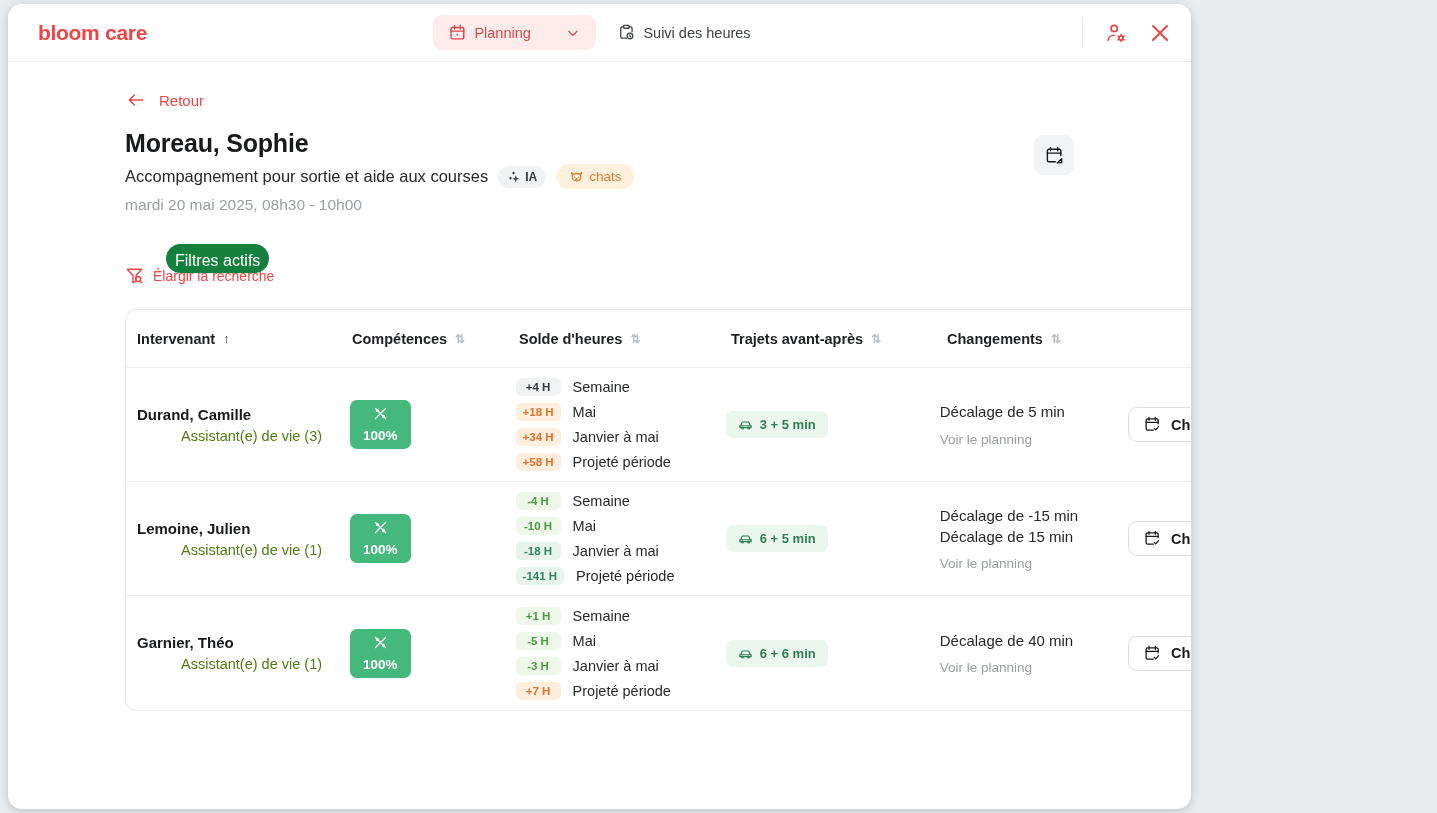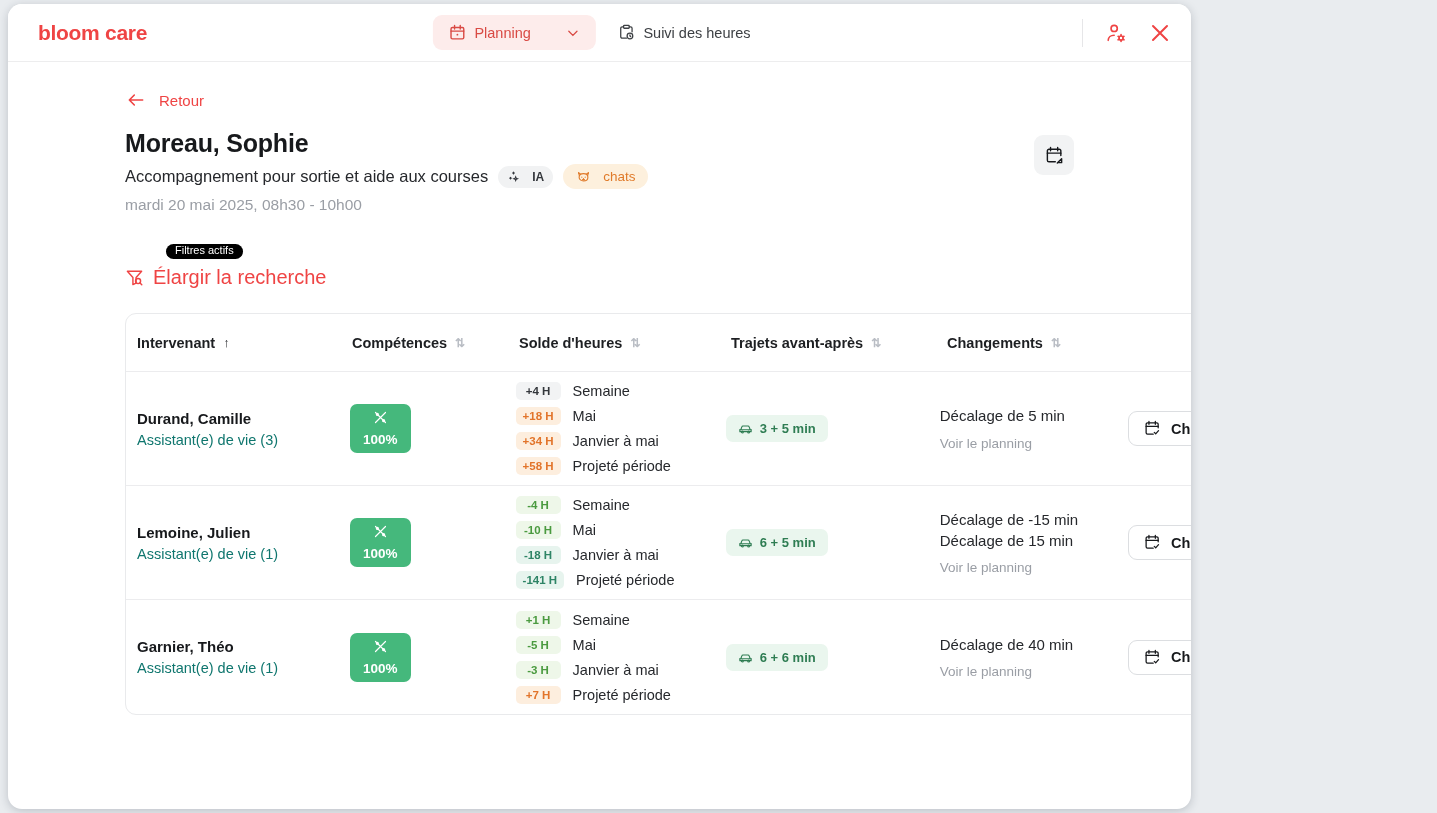--- a/index.html
+++ b/index.html
@@ -58,37 +58,37 @@
     display: flex; align-items: center; gap: 12px;
     color: #ef4444; font-size: 15px; margin-bottom: 19px;
   }
   .h1 { font-size: 25px; font-weight: bold; color: #17191c; letter-spacing: -0.2px; }
   .subline {
     display: flex; align-items: center; gap: 10px;
     margin-top: 6px;
   }
   .subtitle { font-size: 16.5px; color: #26282c; }
   .pill {
-    display: inline-flex; align-items: center; gap: 12px;
+    display: inline-flex; align-items: center; gap: 5px;
     border-radius: 999px; font-size: 12px; font-weight: bold;
     padding: 4px 10px; white-space: nowrap;
   }
   .pill-ia { background: #f1f2f3; color: #34373c; padding: 4px 9px; }
   .pill-chats { background: #fdf0dd; color: #e07b2b; font-size: 13.5px; padding: 5px 13px; font-weight: normal;}
   .datetime { font-size: 15.5px; color: #9a9ea5; margin-top: 7px; }
 
   .filterzone { margin-top: 44px; position: relative; width: 300px; }
   .badge-filtres {
     position: absolute; left: 41px; top: -14px;
-    background: #000000; color: #fff; font-size: 11px;
-    border-radius: 999px; padding: 0 9px 3px; white-space: nowrap;
+    background: #15803d; color: #fff; font-size: 16px;
+    border-radius: 999px; padding: 8px 9px 3px; white-space: nowrap;
   }
   .elargir {
     display: flex; align-items: center; gap: 9px;
-    color: #ef4444; font-size: 20px; padding-top: 8px;
+    color: #ef4444; font-size: 14px; padding-top: 8px;
   }
 
   
   .table {
     margin-top: 24px; width: 1200px;
     border: 1px solid #e9eaec; border-radius: 11px;
     background: #fff; overflow: hidden;
   }
   .thead {
     display: flex; align-items: center; height: 58px;
@@ -106,21 +106,21 @@
   .c4 { width: 216px; }
   .c5 { width: 190px; }
   .c6 { flex: 1; }
 
   .row {
     display: flex; align-items: center; min-height: 114px;
     border-bottom: 1px solid #ececee;
   }
   .row:last-child { border-bottom: none; }
   .name { font-size: 15px; font-weight: bold; color: #17191c; }
-  .role { font-size: 14.5px; color: #0f766e; margin-top: 5px; }
+  .role { font-size: 14.5px; color: #4d7c0f; margin-top: 5px; margin-left: 44px; }
 
   .badge-pct {
     display: inline-flex; align-items: center; gap: 7px;
     background: #45b87c; color: #fff; border-radius: 7px;
     padding: 6px 13px; font-size: 13.5px; font-weight: bold; flex-direction: column;
   }
 
   .solde-list { display: flex; flex-direction: column; gap: 7px; }
   .solde-row { display: flex; align-items: center; gap: 12px; }
   .hb {

